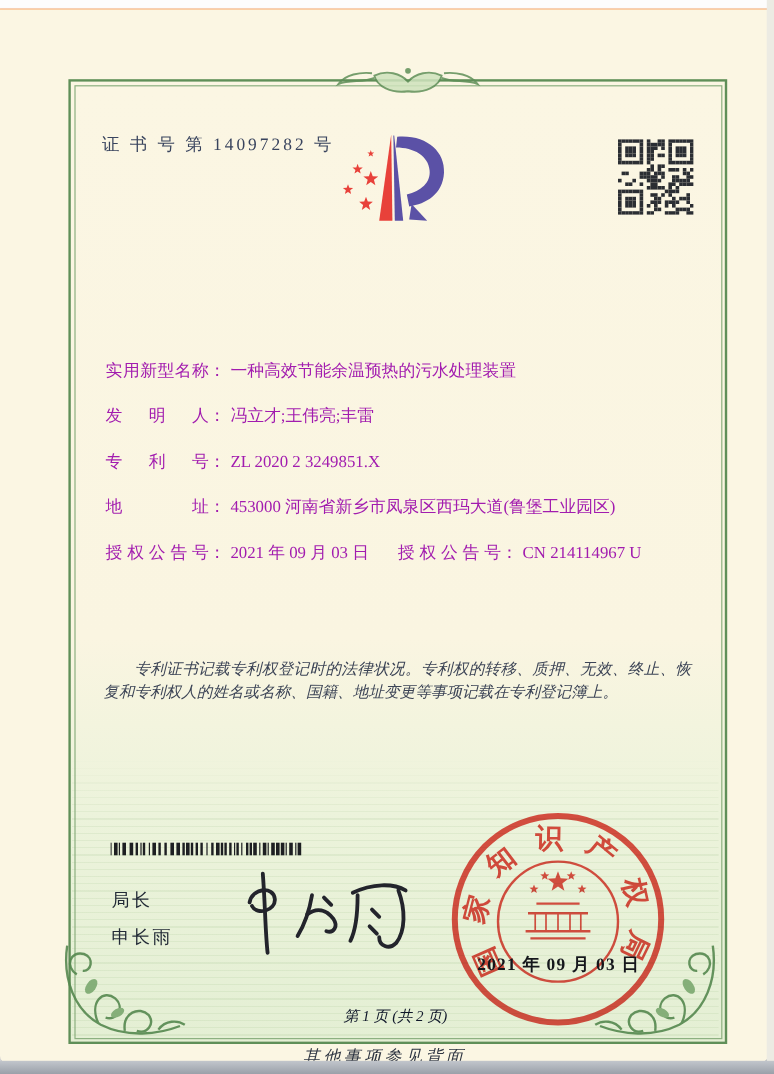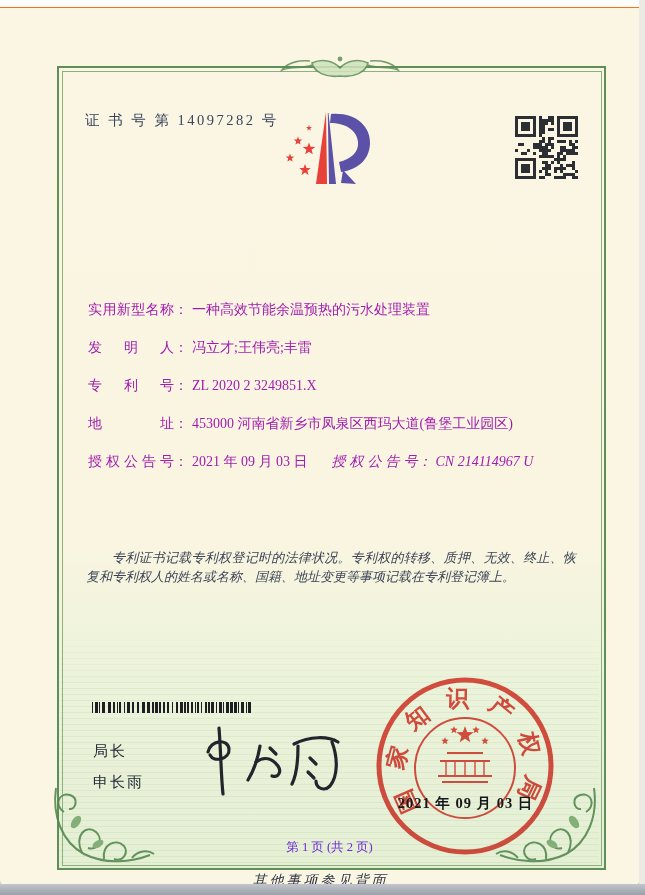--- a/index.html
+++ b/index.html
@@ -25,32 +25,32 @@
   .txt{position:absolute;color:#3a4158;}
   .cert-no{left:85px;top:103px;font-size:14.5px;letter-spacing:2.5px;color:#39445e;}
   .logo{position:absolute;left:283px;top:98px;}
   .qr{position:absolute;left:515px;top:108px;}
   .title{left:57px;top:200px;width:545px;text-align:center;font-size:33px;font-weight:600;
     letter-spacing:11px;color:#313c4e;}
   .fields{position:absolute;left:88px;top:292px;width:500px;font-size:14px;color:#a21caf;}
   .field-row{height:38px;line-height:20px;white-space:nowrap;}
   .field-label{display:inline-block;width:86px;text-align:justify;text-align-last:justify;}
   .colon{margin-right:4px;}
-  .pair2{margin-left:24px;font-style:italic;}
+  .pair2{margin-left:24px;}
   .paras{position:absolute;left:86px;top:541px;width:490px;font-size:13px;line-height:18.6px;
     text-align:justify;color:#3c4456;font-style:italic;}
   .paras p{margin:0;text-indent:2em;}
   .barcode{position:absolute;left:92px;top:694px;}
   .officer{position:absolute;left:93px;top:727px;font-family:"Liberation Sans","DejaVu Sans",sans-serif;
     font-size:15px;font-weight:400;color:#222a36;letter-spacing:2px;line-height:31px;}
   .signature{position:absolute;left:198px;top:710px;}
   .seal{position:absolute;left:374px;top:667px;mix-blend-mode:multiply;}
   .seal-date{position:absolute;left:383px;top:786px;width:165px;text-align:center;font-size:14.5px;
     font-weight:600;color:#15171c;letter-spacing:1px;}
-  .page-footer{left:57px;top:831px;width:545px;text-align:center;font-size:12.5px;color:#6d28d9;}
+  .page-footer{left:57px;top:831px;width:545px;text-align:center;font-size:12.5px;color:#0f172a;font-style:italic;}
   .back-note{left:0;top:864px;width:641px;text-align:center;font-size:14px;color:#2e3542;
     letter-spacing:3px;font-style:italic;}
   .crest{position:absolute;left:272px;top:44px;}
   .corner{position:absolute;}
   .corner.bl{left:40px;top:750px;}
   .corner.br{left:495px;top:750px;transform:scaleX(-1);}
 </style>
 </head>
 <body>
 

